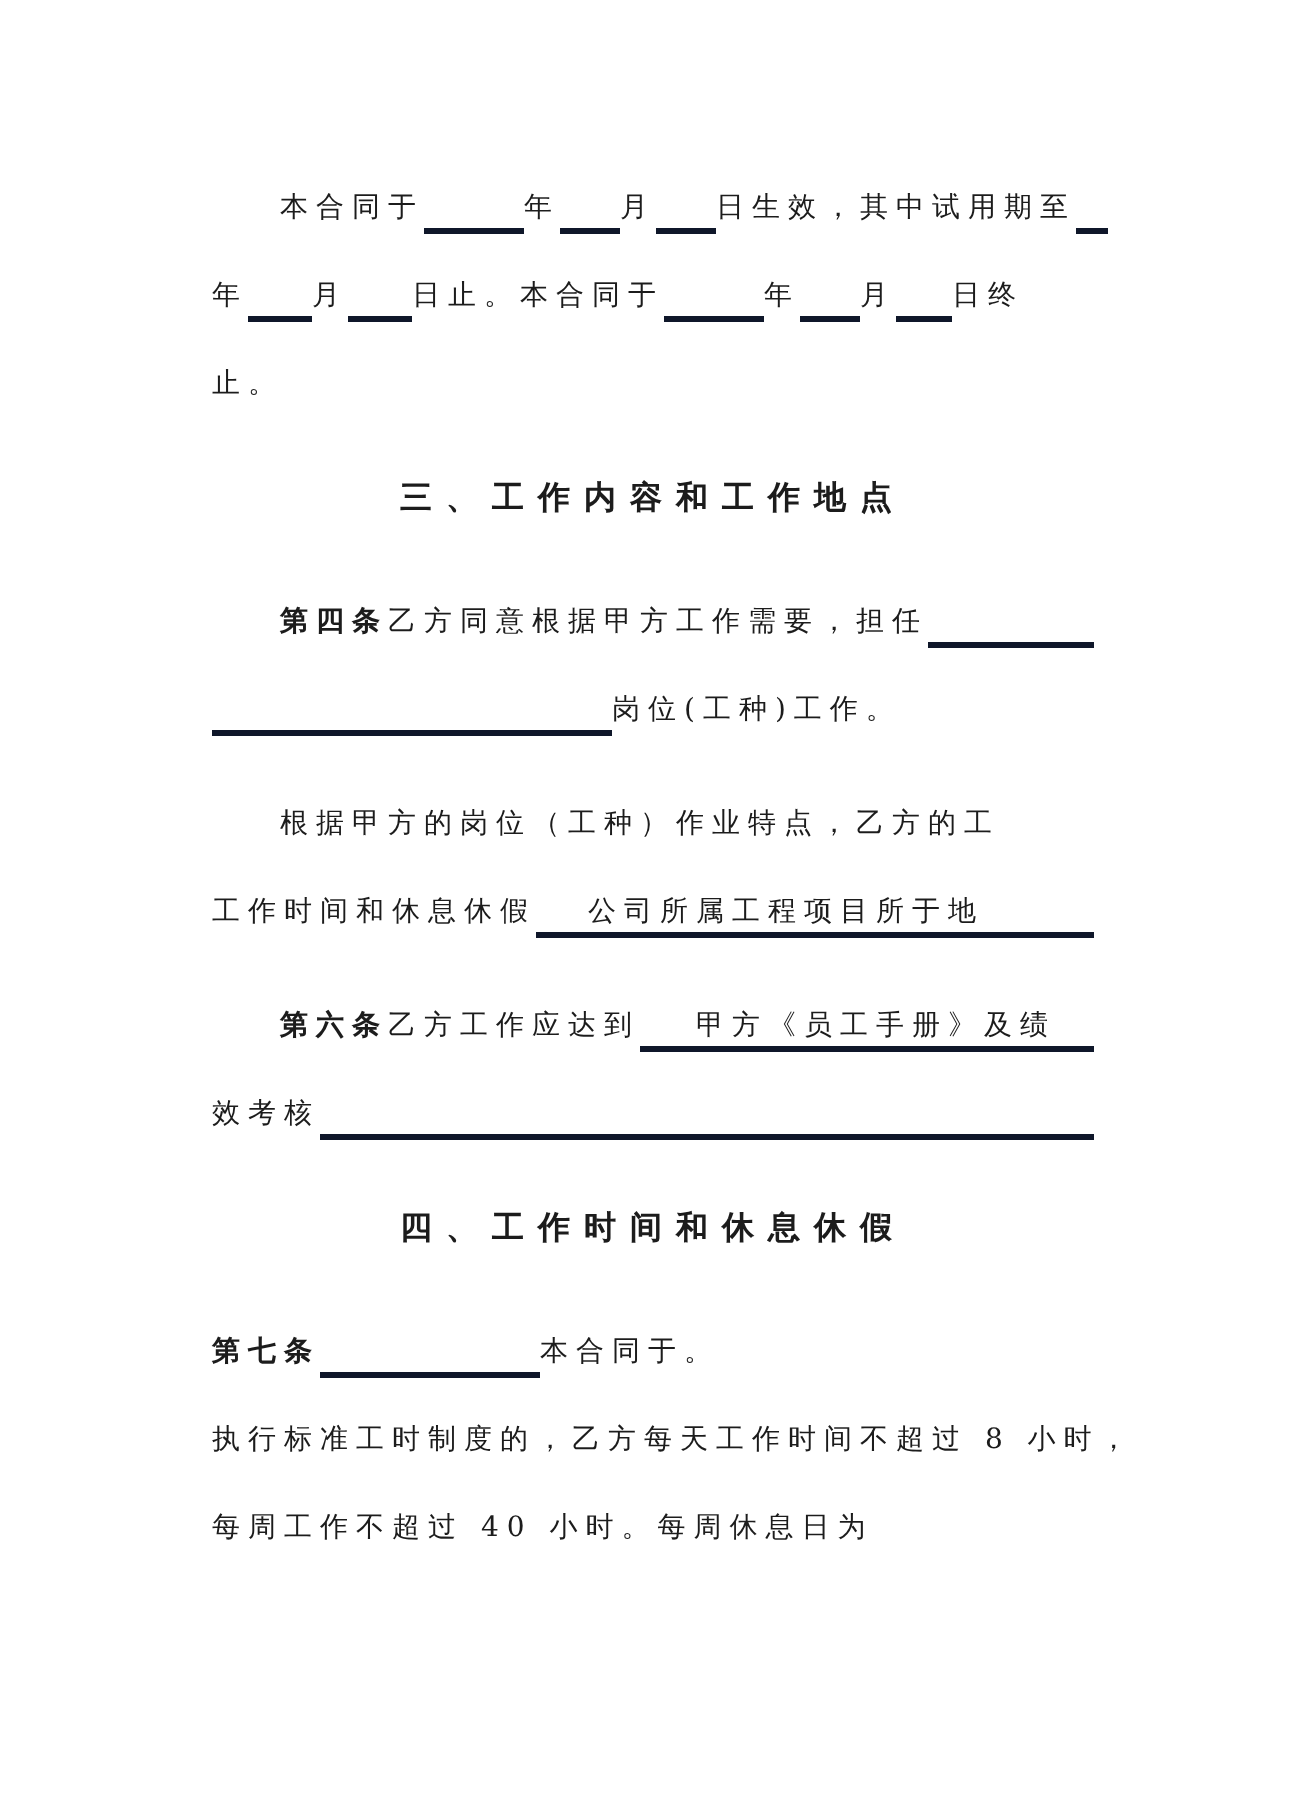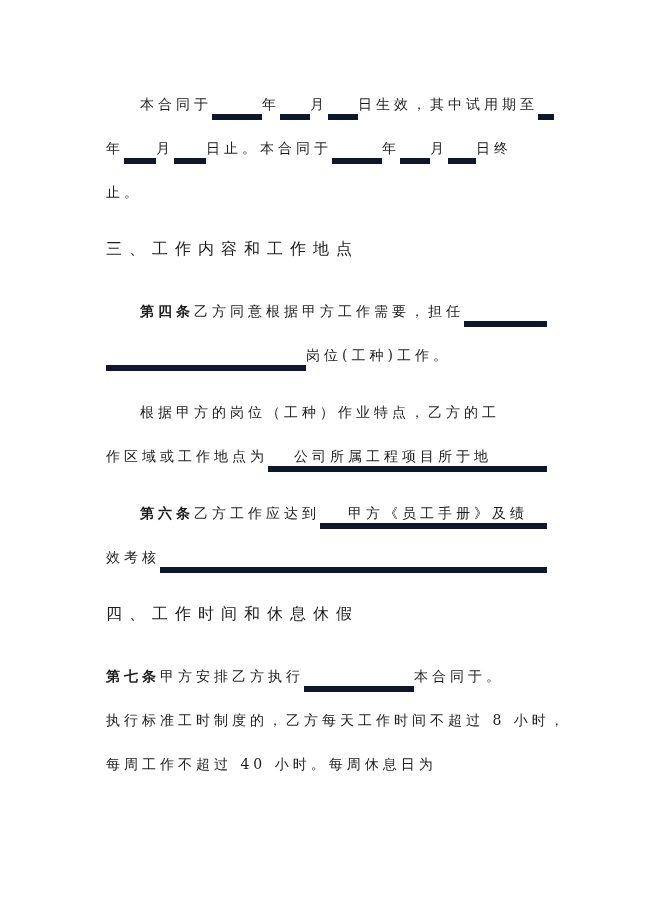--- a/index.html
+++ b/index.html
@@ -24,35 +24,35 @@
   .line.indent { padding-left: 34px; }
   .run {
     flex: 0 0 auto;
     font-size: 14px;
     letter-spacing: 4px;
     line-height: 44px;
   }
   .run.bold { font-weight: bold; }
   .blank {
     flex: 0 0 auto;
-    border-bottom: 6px solid #0f172a;
+    border-bottom: 3px solid #0f172a;
     line-height: 20px;
     min-width: 10px;
   }
   .blank.fill { flex: 1 1 auto; }
   .blank-text {
     font-size: 14px;
     letter-spacing: 4px;
     line-height: 20px;
     display: inline-block;
   }
   .heading {
     font-size: 16px;
-    font-weight: normal;
-    text-align: left;
+    font-weight: bold;
+    text-align: center;
     letter-spacing: 7px;
     height: 44px;
     line-height: 44px;
     margin: 4px 0 18px 0;
   }
 </style>
 </head>
 <body>
 
 <div class="page">
@@ -95,40 +95,39 @@
         <div class="line">
           <span class="blank" style="width: 200px;"><span class="blank-text">&nbsp;</span></span>
           <span class="run">岗位(工种)工作。</span>
         </div>
       </div>
       <div class="paragraph">
         <div class="line indent">
           <span class="run">根据甲方的岗位（工种）作业特点，乙方的工</span>
         </div>
         <div class="line">
-          <span class="run">作区域或工作地点为</span>
+          <span class="run">工作时间和休息休假</span>
           <span class="blank fill"><span class="blank-text" style="padding-left: 26px;">公司所属工程项目所于地</span></span>
         </div>
       </div>
       <div class="paragraph">
         <div class="line indent">
           <span class="run bold">第六条</span>
           <span class="run">乙方工作应达到</span>
           <span class="blank fill"><span class="blank-text" style="padding-left: 28px;">甲方《员工手册》及绩</span></span>
         </div>
         <div class="line">
           <span class="run">效考核</span>
           <span class="blank fill"><span class="blank-text">&nbsp;</span></span>
         </div>
       </div>
       <div class="heading">四、工作时间和休息休假</div>
       <div class="paragraph">
         <div class="line">
           <span class="run bold">第七条</span>
-          <span class="run">甲方安排乙方执行</span>
           <span class="blank" style="width: 110px;"><span class="blank-text">&nbsp;</span></span>
           <span class="run">本合同于。</span>
         </div>
         <div class="line">
           <span class="run">执行标准工时制度的，乙方每天工作时间不超过 8 小时，</span>
         </div>
         <div class="line">
           <span class="run">每周工作不超过 40 小时。每周休息日为</span>
         </div>
       </div>

